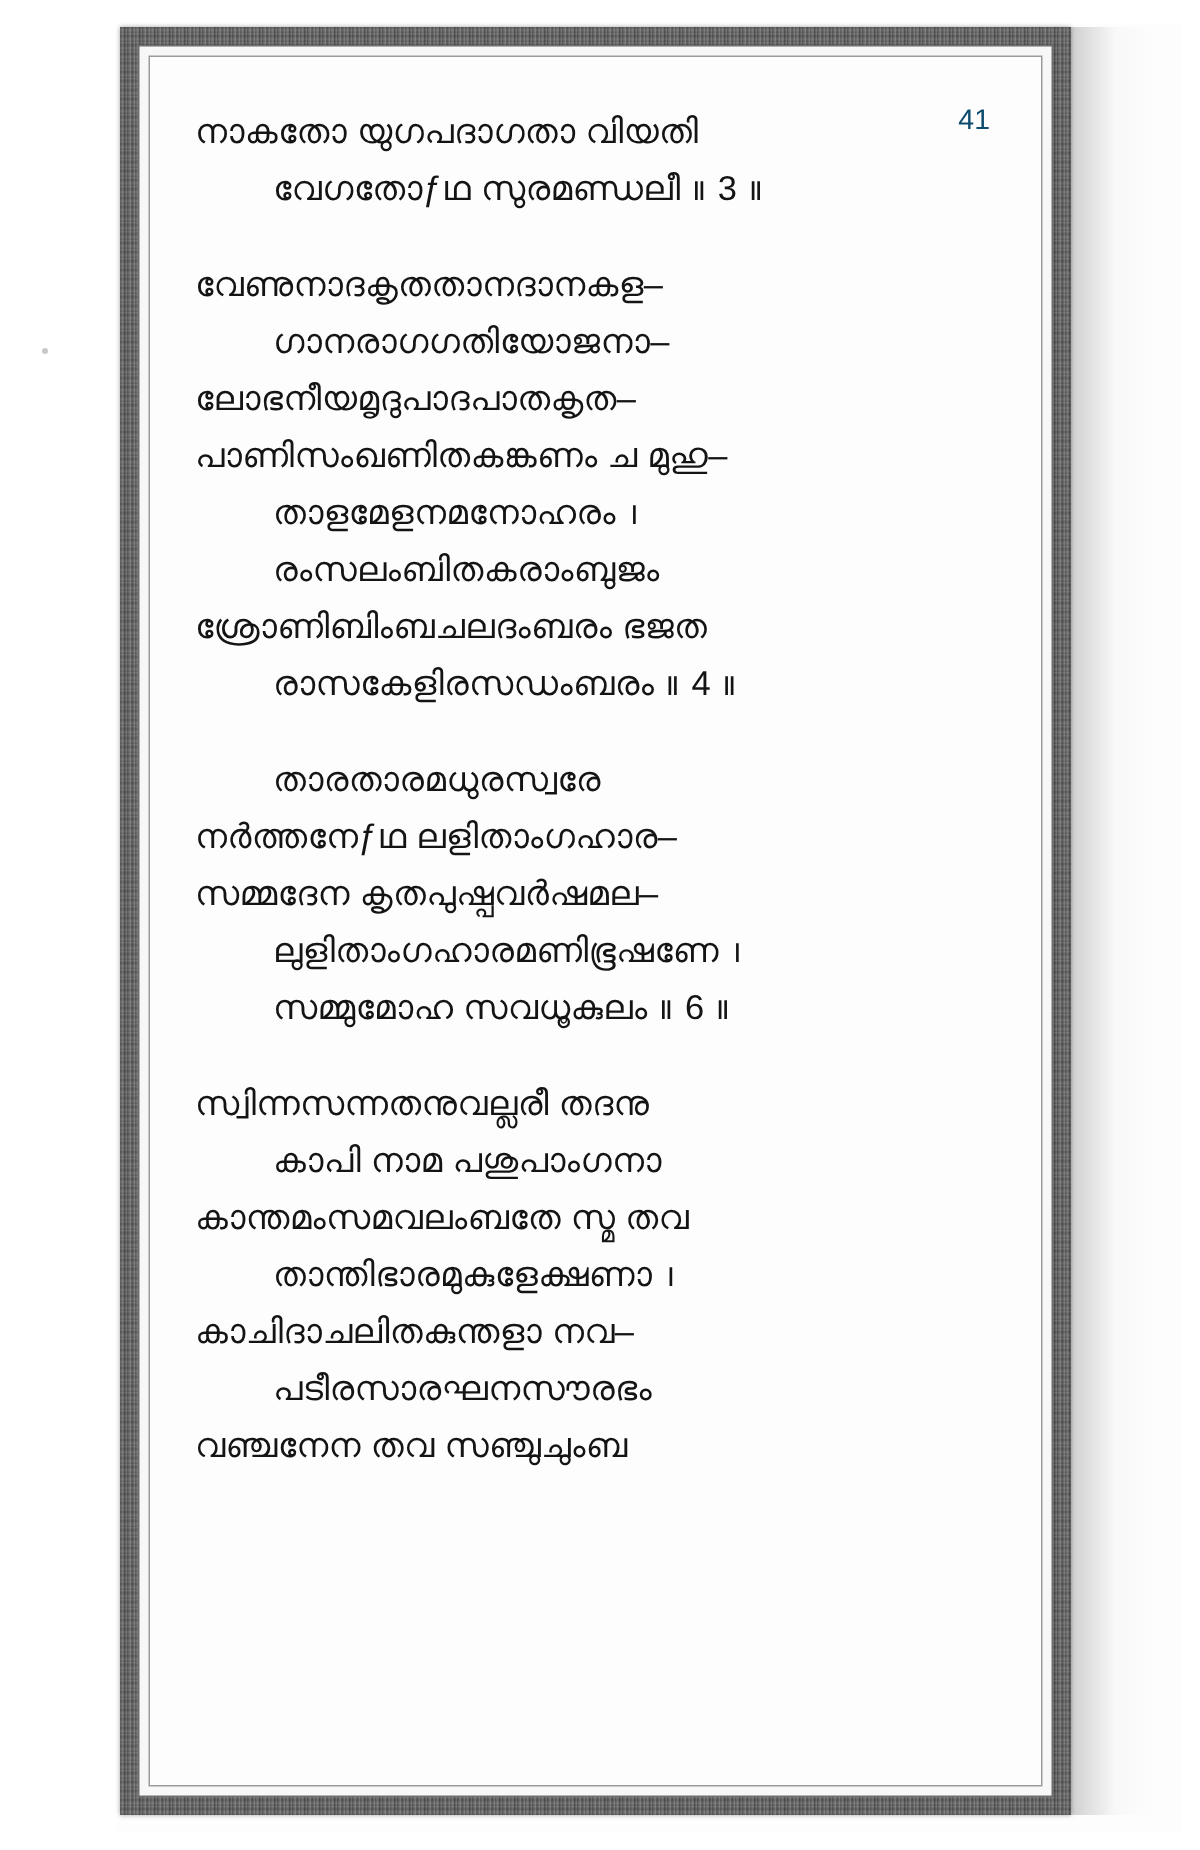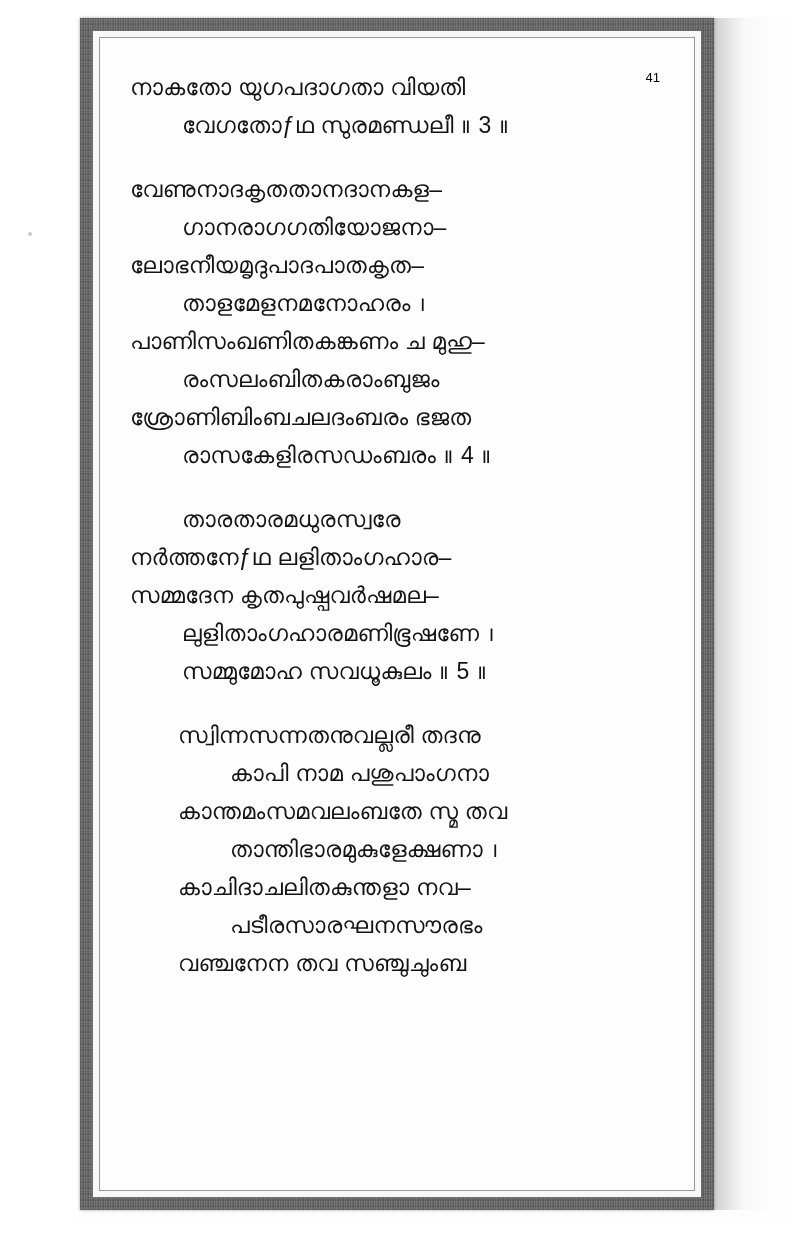--- a/index.html
+++ b/index.html
@@ -89,36 +89,36 @@
     left: 30px;
     top: 22px;
     right: 24px;
     bottom: 22px;
   }
 
   .folio {
     position: absolute;
     right: 10px;
     top: 10px;
-    font-size: 13px;
-    color: #000000;
+    font-size: 19px;
+    color: #0c4a6e;
     font-family: "Liberation Sans", sans-serif;
   }
 
   .verses {
     position: absolute;
     left: 0;
     top: 8px;
     right: 0;
   }
 
   .verse {
     margin-bottom: 26px;
   }
-  .verse:last-child { margin-bottom: 0; margin-left: 48px; }
+  .verse:last-child { margin-bottom: 0; }
 
   .line {
     font-family: "Liberation Sans", sans-serif;
     font-size: 23px;
     line-height: 38px;
     color: #141414;
     white-space: pre;
     letter-spacing: 0.2px;
   }
   .line.indent {
@@ -141,32 +141,32 @@
           <div class="folio">41</div>
           <div class="verses">
               <div class="verse">
                 <div class="line">നാകതോ യുഗപദാഗതാ വിയതി</div>
                 <div class="line indent">വേഗതോƒഥ സുരമണ്ഡലീ ॥ 3 ॥</div>
               </div>
               <div class="verse">
                 <div class="line">വേണുനാദകൃതതാനദാനകള–</div>
                 <div class="line indent">ഗാനരാഗഗതിയോജനാ–</div>
                 <div class="line">ലോഭനീയമൃദുപാദപാതകൃത–</div>
+                <div class="line">പാണിസംഖണിതകങ്കണം ച മുഹു–</div>
                 <div class="line indent">താളമേളനമനോഹരം ।</div>
-                <div class="line">പാണിസംഖണിതകങ്കണം ച മുഹു–</div>
                 <div class="line indent">രംസലംബിതകരാംബുജം</div>
                 <div class="line">ശ്രോണിബിംബചലദംബരം ഭജത</div>
                 <div class="line indent">രാസകേളിരസഡംബരം ॥ 4 ॥</div>
               </div>
               <div class="verse">
                 <div class="line indent">താരതാരമധുരസ്വരേ</div>
                 <div class="line">നർത്തനേƒഥ ലളിതാംഗഹാര–</div>
                 <div class="line">സമ്മദേന കൃതപുഷ്പവർഷമല–</div>
                 <div class="line indent">ലുളിതാംഗഹാരമണിഭൂഷണേ ।</div>
-                <div class="line indent">സമ്മുമോഹ സവധൂകുലം ॥ 5 ॥</div>
+                <div class="line indent">സമ്മുമോഹ സവധൂകുലം ॥ 6 ॥</div>
               </div>
               <div class="verse">
                 <div class="line">സ്വിന്നസന്നതനുവല്ലരീ തദനു</div>
                 <div class="line indent">കാപി നാമ പശുപാംഗനാ</div>
                 <div class="line">കാന്തമംസമവലംബതേ സ്മ തവ</div>
                 <div class="line indent">താന്തിഭാരമുകുളേക്ഷണാ ।</div>
                 <div class="line">കാചിദാചലിതകുന്തളാ നവ–</div>
                 <div class="line indent">പടീരസാരഘനസൗരഭം</div>
                 <div class="line">വഞ്ചനേന തവ സഞ്ചുചുംബ</div>
               </div>

